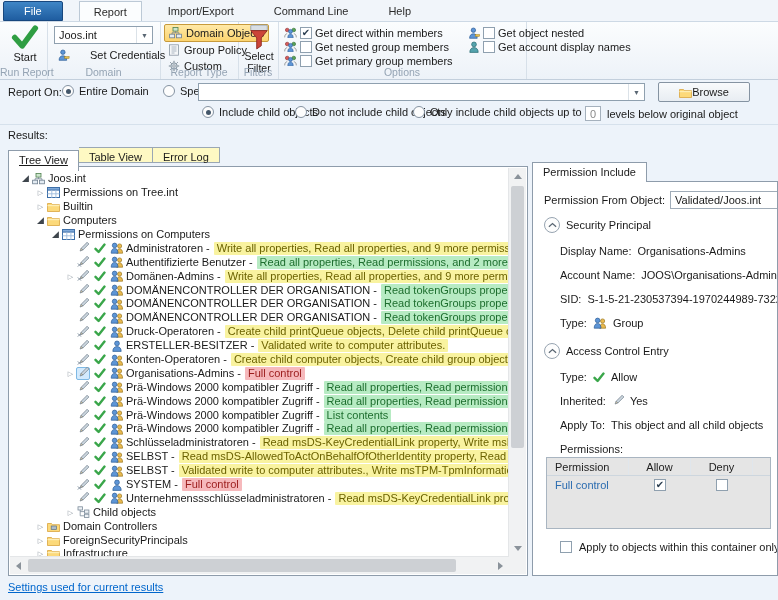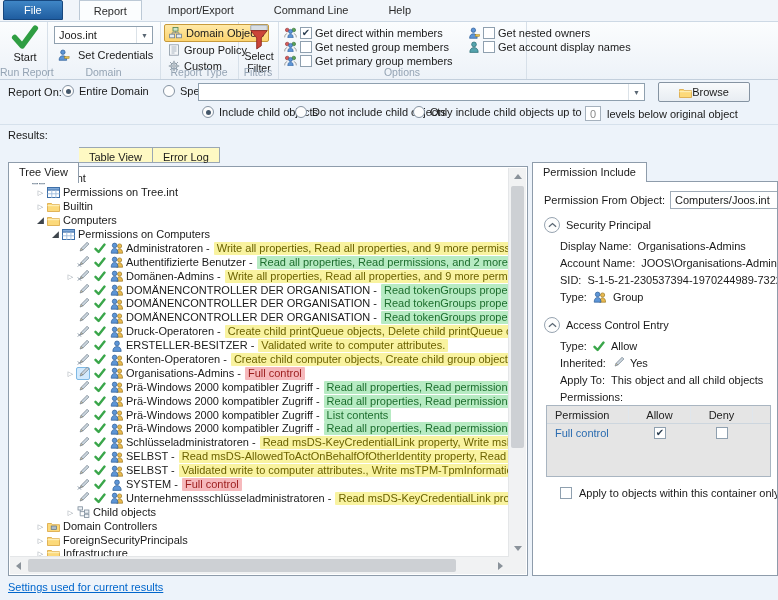--- a/index.html
+++ b/index.html
@@ -1,35 +1,35 @@
 <!DOCTYPE html>
 <html><head>
 <meta charset="utf-8">
 <style>
   html,body{margin:0;padding:0;background:#d8dde2;}
   #app{position:relative;width:778px;height:600px;background:#edf3fa;overflow:hidden;
        font-family:"Liberation Sans",sans-serif;font-size:11px;color:#1a1a1a;}
   
   .tabbar{position:absolute;top:0;left:0;right:0;height:22px;background:#f1f5fa;
-          border-bottom:1px solid #cdd9e5;display:flex;align-items:flex-start;padding-left:3px;box-sizing:border-box;}
+          border-bottom:1px solid #cdd9e5;display:flex;align-items:center;padding-left:3px;box-sizing:border-box;}
   .rtab{height:20px;box-sizing:border-box;padding:4px 14px 0;margin-right:12px;color:#2b2b2b;cursor:default;white-space:nowrap;}
   .rtab.file{background:linear-gradient(#3f86c6,#1f5da0);color:#fff;border:1px solid #17477e;
              border-radius:2px 2px 0 0;padding:3px 20px 0;margin-right:16px;}
   .rtab.active{background:#fbfdfe;border:1px solid #bcc9d6;border-bottom:none;border-radius:1px 1px 0 0;}
   
   .ribbon{position:absolute;top:22px;left:0;right:0;height:57px;
           background:linear-gradient(#fbfdfe,#edf2f8);border-bottom:1px solid #c3cfdc;}
   .rgroup{position:absolute;top:0;bottom:0;border-right:1px solid #d7e0e9;}
   .glabel{position:absolute;bottom:1px;left:0;right:0;text-align:center;color:#95a4b4;font-size:10.5px;white-space:nowrap;}
   .startbtn{position:absolute;left:8px;top:3px;width:34px;display:flex;flex-direction:column;align-items:center;cursor:default;}
   .startbtn .slabel{margin-top:1px;}
   .combo{display:flex;align-items:center;border:1px solid #8fa0af;background:#fff;height:18px;box-sizing:border-box;padding-left:4px;}
   .combo .arr{margin-left:auto;width:15px;align-self:stretch;display:flex;align-items:center;justify-content:center;
               border-left:1px solid #dbe2e8;color:#5a6773;font-size:7px;}
-  .rbtn{display:flex;align-items:flex-end;gap:8px;padding:1px 3px;white-space:nowrap;}
+  .rbtn{display:flex;align-items:flex-end;gap:20px;padding:1px 3px;white-space:nowrap;}
   .rt-item{position:relative;display:flex;align-items:center;gap:4px;padding:1px 4px;white-space:nowrap;height:14px;}
   .rt-item.selected{background:linear-gradient(#ffe9a8,#fcd46f);border:1px solid #c79a3b;border-radius:2px;}
   .filterbtn{position:absolute;left:6px;top:2px;width:30px;display:flex;flex-direction:column;align-items:center;text-align:center;line-height:12px;}
   .optrow{position:absolute;display:flex;align-items:center;gap:3px;white-space:nowrap;height:13px;}
   
   .cbx{width:12px;height:12px;border:1px solid #8fa0af;background:#fff;box-sizing:border-box;
        display:inline-flex;align-items:center;justify-content:center;flex:0 0 12px;}
   .cbx.checked::after{content:"\2714";font-size:10px;color:#2c3e50;line-height:1;}
   .rad{width:12px;height:12px;border:1px solid #8593a2;border-radius:50%;background:#fdfdfd;
        box-sizing:border-box;display:inline-block;position:relative;flex:0 0 12px;}
@@ -43,21 +43,21 @@
              border:1px solid #8593a2;background:linear-gradient(#f8fafc,#e8edf2);border-radius:2px;
              display:flex;align-items:center;justify-content:center;}
   .numbox{width:16px;height:15px;border:1px solid #a5b1bd;background:#fff;display:inline-flex;
           align-items:center;justify-content:center;color:#8a8a8a;box-sizing:border-box;}
   
   .results-label{position:absolute;left:8px;top:129px;}
   .vtabs{position:absolute;left:8px;top:146px;height:20px;display:flex;z-index:3;}
   .vtab{height:16px;margin-top:1px;box-sizing:border-box;padding:3px 10px 0;background:#fef9c3;
         border:1px solid #9aa7b4;border-left:none;}
   .vtab:first-child{border-left:1px solid #9aa7b4;}
-  .vtab.active{height:21px;margin-top:16px;background:#fff;border:1px solid #8e9cab;border-bottom:none;z-index:4;}
+  .vtab.active{height:21px;margin-top:4px;background:#fff;border:1px solid #8e9cab;border-bottom:none;z-index:4;text-decoration:underline;}
   .tree-panel{position:absolute;left:8px;top:166px;width:520px;height:410px;background:#fff;
               border:1px solid #8e9cab;box-sizing:border-box;}
   .tree-scroll{position:absolute;left:1px;top:1px;right:18px;bottom:18px;overflow:hidden;padding:4px 0 0 4px;}
   .trow{display:flex;align-items:center;height:13.9px;white-space:nowrap;line-height:13px;}
   .exp{width:11px;flex:0 0 11px;text-align:center;font-size:7px;color:#8b959f;}
   .exp.expanded{font-size:9px;color:#3e454c;}
   .trow .ic{width:15px;height:13px;margin-right:2px;}
   .trow .pen{width:14px;}
   .nm{margin-right:4px;}
   .selbox{background:#d3eafd;border:1px solid #7fb9e4;border-radius:2px;box-sizing:border-box;}
@@ -74,21 +74,21 @@
   .hthumb{position:absolute;top:2px;bottom:2px;left:18px;width:428px;background:#cdd0d4;border-radius:2px;}
   
   .dtab{position:absolute;left:532px;top:162px;height:20px;box-sizing:border-box;background:#fff;
         border:1px solid #8e9cab;border-bottom:none;padding:3px 10px 0;z-index:3;}
   .details{position:absolute;left:532px;top:181px;width:246px;height:395px;background:#fff;
            border:1px solid #8e9cab;box-sizing:border-box;overflow:hidden;padding:9px 0 0 11px;}
   .drow{display:flex;align-items:center;gap:5px;white-space:nowrap;margin-bottom:4px;}
   .sechead{display:flex;align-items:center;gap:6px;margin:8px 0 7px;}
   .circlebtn{width:14px;height:14px;border:1px solid #97a4b1;border-radius:50%;display:inline-flex;
              align-items:center;justify-content:center;background:#fdfdfd;flex:0 0 14px;}
-  .kv{display:flex;gap:6px;margin:0 0 5px 2px;white-space:nowrap;align-items:center;padding-left:14px;}
+  .kv{display:flex;gap:6px;margin:12px 0 5px 2px;white-space:nowrap;align-items:center;padding-left:14px;}
   .field{border:1px solid #a0acb8;background:#fff;height:18px;box-sizing:border-box;display:flex;
          align-items:center;padding-left:4px;width:160px;flex:0 0 auto;}
   .ptable{border:1px solid #a9b5c1;background:#e5e5e5;width:225px;height:72px;margin:2px 0 10px 2px;
           box-sizing:border-box;font-size:11px;}
   .prow{display:flex;height:17px;align-items:center;}
   .prow.head{border-bottom:1px solid #cdd6de;color:#222;}
   .pcell{padding-left:8px;box-sizing:border-box;height:100%;display:flex;align-items:center;}
   .pcell.c1{width:82px;}
   .pcell.c2{width:62px;justify-content:center;padding-left:0;}
   .pcell.c3{width:62px;justify-content:center;padding-left:0;}
@@ -230,21 +230,21 @@
           </div>
           <div class="optrow" style="left: 190px; top: 4px;">
             <span class="ic">
               <svg width="12" height="12" viewBox="0 0 12 12">
                 <circle cx="5.4" cy="3.2" r="2.2" fill="#5d95d6" stroke="#2d5d97" stroke-width=".7"></circle>
                 <path d="M1.6 11.3c0-3.2 1.7-4.5 3.8-4.5s3.8 1.3 3.8 4.5z" fill="#5d95d6" stroke="#2d5d97" stroke-width=".7"></path>
                 <rect x="7.2" y="7.6" width="4.4" height="1.8" fill="#e6c14f" stroke="#9c7a22" stroke-width=".5"></rect>
               </svg>
             </span>
             <span class="cbx"></span>
-            <span>Get nested owners</span>
+            <span>Get object nested</span>
           </div>
           <div class="optrow" style="left: 190px; top: 18px;">
             <span class="ic">
               <svg width="12" height="12" viewBox="0 0 12 12">
                 <circle cx="6" cy="3.4" r="2.4" fill="#54a3ad" stroke="#2a6b73" stroke-width=".7"></circle>
                 <path d="M1.8 11.4c0-3.4 1.9-4.8 4.2-4.8s4.2 1.4 4.2 4.8z" fill="#54a3ad" stroke="#2a6b73" stroke-width=".7"></path>
               </svg>
             </span>
             <span class="cbx"></span>
             <span>Get account display names</span>
@@ -910,21 +910,21 @@
       <span class="sb-arrow" style="top:5px;right:6px;border-top:4px solid transparent;border-bottom:4px solid transparent;border-left:5px solid #8a929a;"></span>
     </div>
     <div class="corner"></div>
   </div>
 
   <div class="dtab">Permission Include</div>
   <div class="details">
     <div class="drow">
       <span>Permission From Object:</span>
       <span class="field">
-          <span>Computers/Joos.int</span>
+          <span>Validated/Joos.int</span>
         </span>
     </div>
     <div class="sechead">
       <span class="circlebtn">
         <svg width="9" height="6" viewBox="0 0 10 6">
             <path d="M1 5l4-3.6L9 5" fill="none" stroke="#5a6773" stroke-width="1.4"></path>
           </svg>
       </span>
       <span>Security Principal</span>
     </div>

